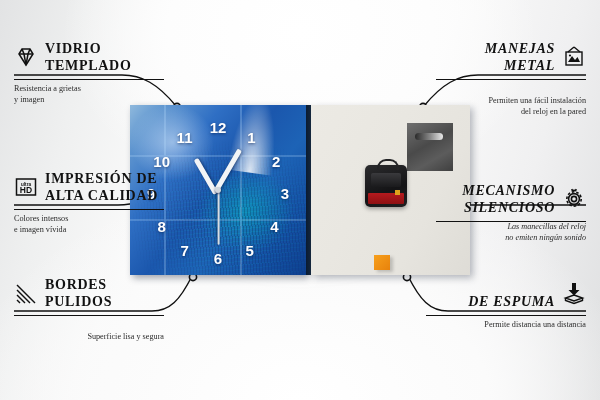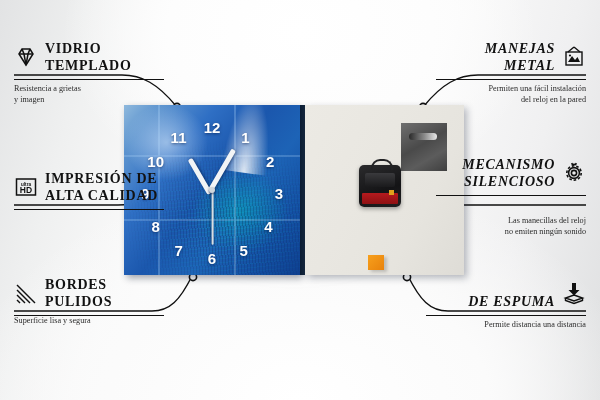--- a/index.html
+++ b/index.html
@@ -9,21 +9,21 @@
     background:#ffffff;
   }
   #stage{position:relative;width:600px;height:400px;overflow:hidden;
     background:
       radial-gradient(ellipse 55% 60% at 50% 8%, #ffffff 0%, #fdfdfd 40%, rgba(255,255,255,0) 72%),
       radial-gradient(ellipse 70% 70% at 50% 100%, #ffffff 0%, #fbfbfb 45%, rgba(255,255,255,0) 80%),
       linear-gradient(105deg,#e2e3e4 0%,#eff0f0 14%,#fbfbfb 30%,#ffffff 48%,#fafafa 64%,#f0f0f1 82%,#dedfe0 100%);
   }
 
   
-  #product{position:absolute;left:124px;top:105px;width:340px;height:170px;text-align:right;}
+  #product{position:absolute;left:130px;top:105px;width:340px;height:170px;text-align:right;}
   .shadowcast{position:absolute;left:-10px;top:6px;width:360px;height:176px;
     background:radial-gradient(ellipse 50% 50% at 50% 55%, rgba(120,125,130,.38) 0%, rgba(140,145,150,.16) 55%, rgba(255,255,255,0) 78%);
     filter:blur(9px);}
   .panel{position:absolute;top:0;height:170px;}
   .front{left:0;width:176px;
     background:
       radial-gradient(ellipse 44% 40% at 66% 62%, rgba(0,190,190,.42) 0%, rgba(0,150,180,0) 62%),
       radial-gradient(ellipse 36% 34% at 24% 22%, rgba(225,240,255,.55) 0%, rgba(200,225,250,0) 66%),
       linear-gradient(128deg,#8fb9dd 0%,#5d94cf 12%,#2f6fc4 30%,#1b57ad 48%,#1d63b6 64%,#1450a4 82%,#0e3f8f 100%);
     box-shadow:3px 3px 7px rgba(20,30,50,.40);
@@ -196,39 +196,43 @@
           <text x="12" y="11" font-family="Liberation Sans, sans-serif" font-size="4.6" font-weight="700" text-anchor="middle" fill="#111">ultra</text>
           <text x="12" y="18" font-family="Liberation Sans, sans-serif" font-size="8.5" font-weight="700" text-anchor="middle" fill="#111">HD</text>
         </svg>
       </span>
       <span class="co-title">
         <span>IMPRESIÓN DE</span><br>
         <span>ALTA CALIDAD</span>
       </span>
     </div>
     <div class="rule" style="margin-top:5px;width:150px;"></div>
+    <div class="co-sub" style="margin-top:4px;">
+      <span>Colores intensos</span><br>
+      <span>e imagen vívida</span>
+    </div>
   </div>
 
   <div class="callout left" style="left:14px;top:276px;width:150px;">
     <div class="head">
       <span class="ico">
         <svg viewBox="0 0 24 24" width="24" height="24" fill="none" stroke="#111" stroke-width="1.4">
           <path d="M3 4 L21 22"></path>
             <path d="M3 9 L16 22"></path>
             <path d="M3 14 L11 22"></path>
             <path d="M3 19 L6 22"></path>
         </svg>
       </span>
       <span class="co-title">
         <span>BORDES</span><br>
         <span>PULIDOS</span>
       </span>
     </div>
     <div class="rule" style="margin-top:5px;width:150px;"></div>
-    <div class="co-sub" style="margin-top:0;">
+    <div class="co-sub" style="margin-top:16px;text-align:right;">
       <span>Superficie lisa y segura</span>
     </div>
   </div>
 
   <div class="callout right" style="left:436px;top:40px;width:150px;">
     <div class="head">
       <span class="co-title" style="flex:1;">
         <span>MANEJAS</span><br>
         <span>METAL</span>
       </span>
@@ -236,43 +240,43 @@
         <svg viewBox="0 0 24 24" width="24" height="24" fill="none" stroke="#111" stroke-width="1.4">
           <path d="M12 2 L6 7"></path>
             <path d="M12 2 L18 7"></path>
           <rect x="4" y="7" width="16" height="13"></rect>
           <path d="M6 17 L10 11 L13 15 L15.5 12 L18 17 Z" fill="#111" stroke="none"></path>
           <circle cx="8" cy="10.5" r="1.1" fill="#111" stroke="none"></circle>
         </svg>
       </span>
     </div>
     <div class="rule" style="margin-top:5px;width:150px;"></div>
-    <div class="co-sub" style="margin-top:4px;">
+    <div class="co-sub" style="margin-top:16px;">
       <span>Permiten una fácil instalación</span><br>
       <span>del reloj en la pared</span>
     </div>
   </div>
 
-  <div class="callout right" style="left:436px;top:156px;width:150px;">
+  <div class="callout right" style="left:436px;top:182px;width:150px;">
     <div class="head">
       <span class="co-title" style="flex:1;">
         <span>MECANISMO</span><br>
         <span>SILENCIOSO</span>
       </span>
       <span class="ico">
         <svg viewBox="0 0 24 24" width="24" height="24" fill="none" stroke="#111" stroke-width="1.6">
           <path d="M12 3.2 L13.6 3.5 L14.3 2.2 M12 3.2 L10.4 3.5 L9.7 2.2"></path>
           <circle cx="12" cy="12" r="7.2" stroke-dasharray="2.6 1.9"></circle>
           <circle cx="12" cy="12" r="5.4"></circle>
           <circle cx="12" cy="12" r="2.6"></circle>
         </svg>
       </span>
     </div>
     <div class="rule" style="margin-top:5px;width:150px;"></div>
-    <div class="co-sub" style="margin-top:20px;">
+    <div class="co-sub" style="margin-top:0;font-style:italic;">
       <span>Las manecillas del reloj</span><br>
       <span>no emiten ningún sonido</span>
     </div>
   </div>
 
   <div class="callout right" style="left:426px;top:276px;width:160px;">
     <div class="head">
       <span class="co-title" style="flex:1;">
         <br>
         <span>DE ESPUMA</span>

